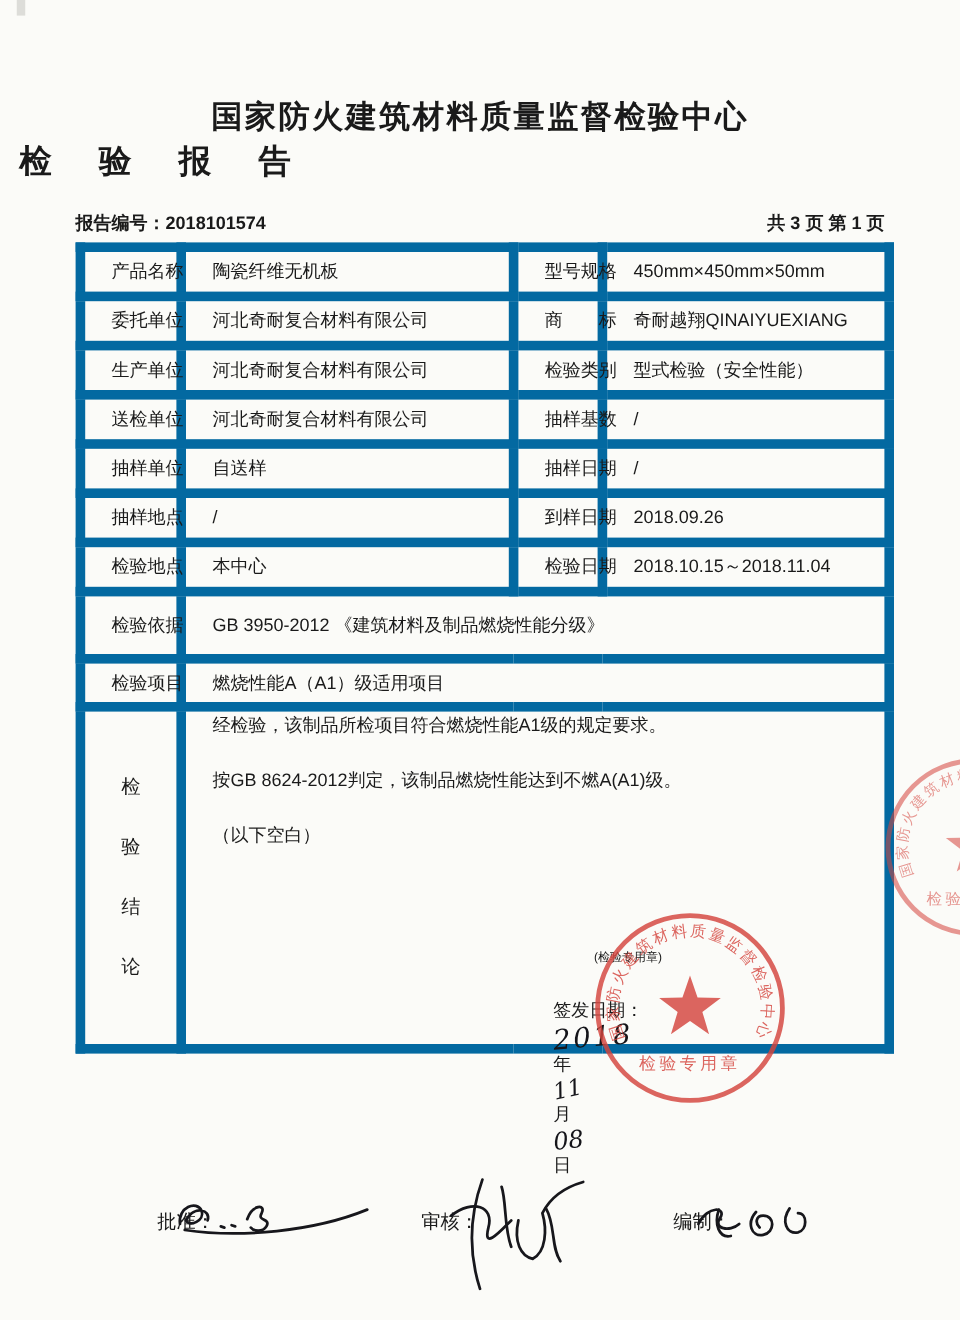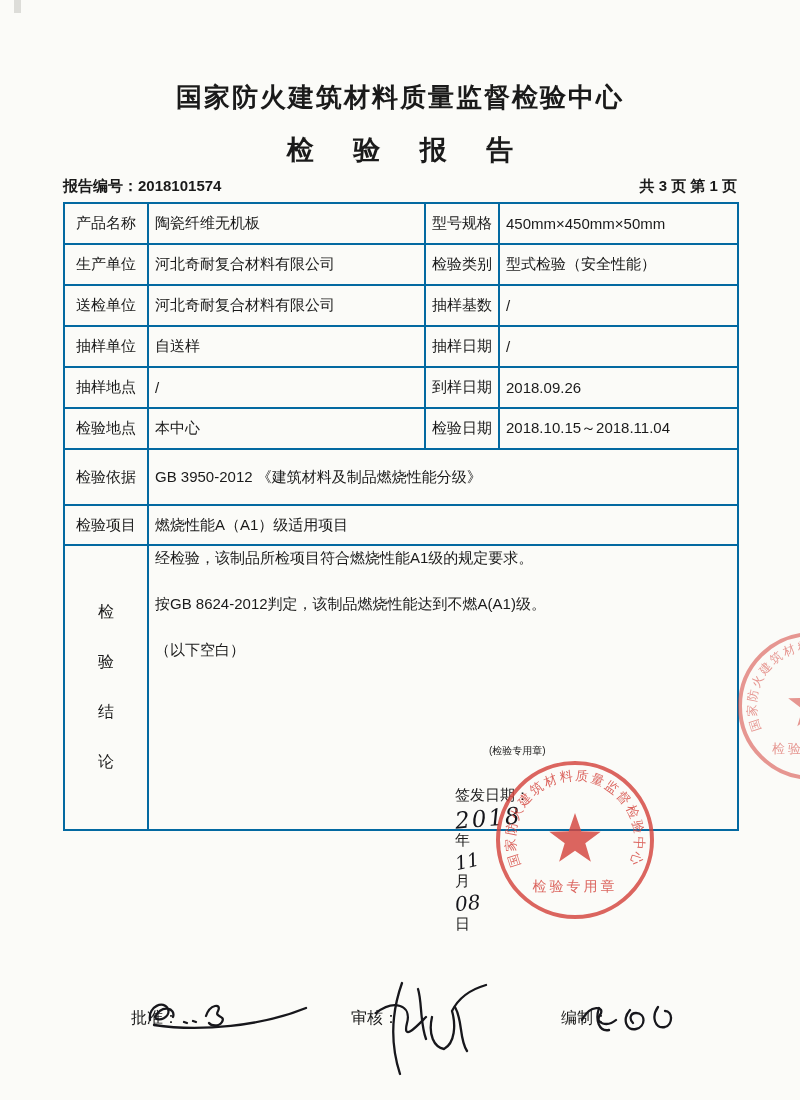--- a/index.html
+++ b/index.html
@@ -10,33 +10,33 @@
     font-family:"Liberation Sans","DejaVu Sans",sans-serif;
     color:#1a1a1a;
   }
   .scan-artifact { position:absolute; left:14px; top:0; width:7px; height:13px; background:#c9c9c5; opacity:.6; }
 
   .org-title {
     position:absolute; top:80px; left:0; width:100%;
     text-align:center; font-size:26px; font-weight:bold; letter-spacing:2px;
   }
   .report-title {
-    position:absolute; top:132px; left:0; width:100%;
-    text-align:center; font-size:27px; font-weight:bold; letter-spacing:16px; text-indent:16px;
+    position:absolute; top:116px; left:0; width:100%;
+    font-size:27px; font-weight:bold; letter-spacing:16px; text-indent:16px;
   }
   .meta-row {
     position:absolute; top:177px; left:63px; width:674px;
     display:flex; justify-content:space-between; font-size:15px; font-weight:bold;
   }
 
   table.report {
     position:absolute; top:202px; left:63px; width:674px;
     border-collapse:collapse; table-layout:fixed; font-size:15px;
   }
-  table.report td { border:2px solid #0369a1; padding:2px 6px; }
+  table.report td { border:8px solid #0369a1; padding:2px 22px; }
   td.lbl  { text-align:center; white-space:nowrap; padding:2px 2px; }
   td.val  { text-align:left; padding-left:9px; }
   tr.r41 { height:41px; } tr.r48 { height:48px; } tr.r56 { height:56px; }
   tr.r40 { height:40px; } tr.r285 { height:285px; } tr.r59 { height:59px; }
 
   td.conclusion-label { vertical-align:middle; }
   .vlabel { display:flex; flex-direction:column; align-items:center; justify-content:center; gap:29px; font-size:16px; }
 
   td.conclusion-cell { position:relative; vertical-align:top; padding:16px 20px 0 16px; }
   td.conclusion-cell p { margin:0 0 26px 0; line-height:20px; }
@@ -90,20 +90,26 @@
         <col style="width:277px">
         <col style="width:74px">
         <col style="width:239px">
       </colgroup>
     <tbody>
         <tr class="r41">
       <td class="lbl">产品名称</td>
       <td class="val">陶瓷纤维无机板</td>
       <td class="lbl">型号规格</td>
       <td class="val">450mm×450mm×50mm</td>
+    </tr>
+    <tr class="r41">
+      <td class="lbl">委托单位</td>
+      <td class="val">河北奇耐复合材料有限公司</td>
+      <td class="lbl">商　　标</td>
+      <td class="val">奇耐越翔QINAIYUEXIANG</td>
     </tr>
     <tr class="r41">
       <td class="lbl">生产单位</td>
       <td class="val">河北奇耐复合材料有限公司</td>
       <td class="lbl">检验类别</td>
       <td class="val">型式检验（安全性能）</td>
     </tr>
     <tr class="r41">
       <td class="lbl">送检单位</td>
       <td class="val">河北奇耐复合材料有限公司</td>

